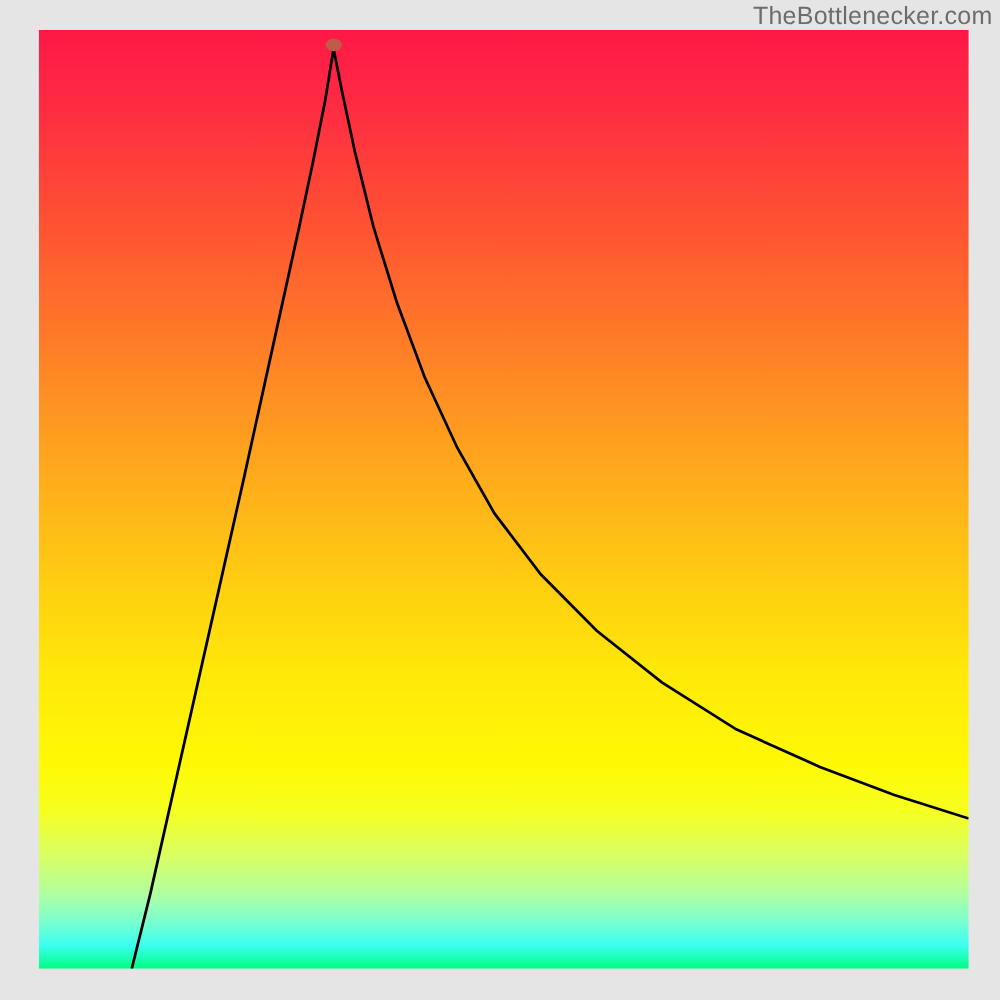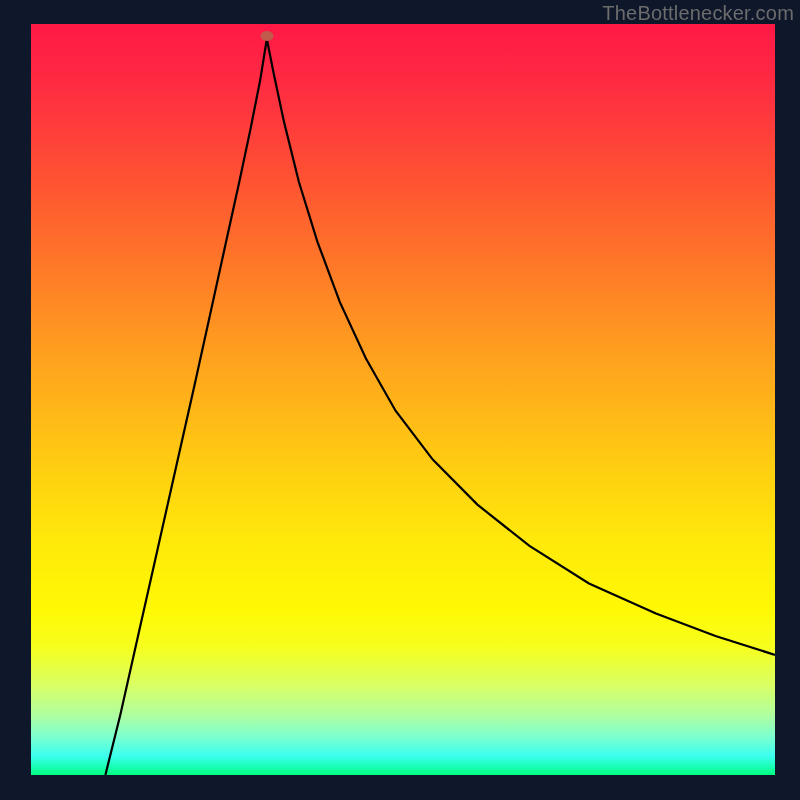--- a/index.html
+++ b/index.html
@@ -8,21 +8,21 @@
     width: 800px;
     height: 800px;
     overflow: hidden;
     font-family: Arial, Helvetica, sans-serif;
     background: #000;
   }
   .frame {
     position: relative;
     width: 800px;
     height: 800px;
-    background: #0f172a;
+    background: #e5e5e5;
   }
   .attribution {
     position: absolute;
     top: 2px;
     right: 6px;
     font-size: 20px;
     font-weight: 500;
     color: #6c6c6c;
     letter-spacing: 0.2px;
     z-index: 10;

